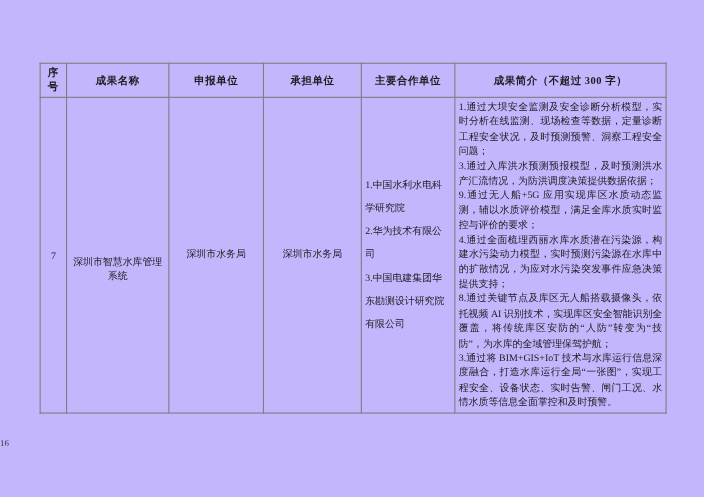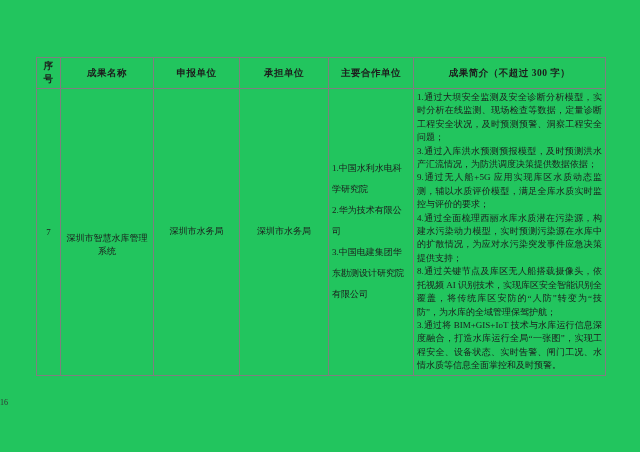--- a/index.html
+++ b/index.html
@@ -4,21 +4,21 @@
 <style>
   html, body {
     margin: 0;
     padding: 0;
     background: #ffffff;
   }
   .page {
     position: relative;
     width: 640px;
     height: 452px;
-    background: #22c55e;
+    background: #c4b5fd;
     overflow: hidden;
     font-family: "Liberation Serif", "DejaVu Serif", serif;
     color: #1c1c1c;
   }
   table.results {
     position: absolute;
     left: 36px;
     top: 57px;
     width: 569px;
     border-collapse: collapse;

